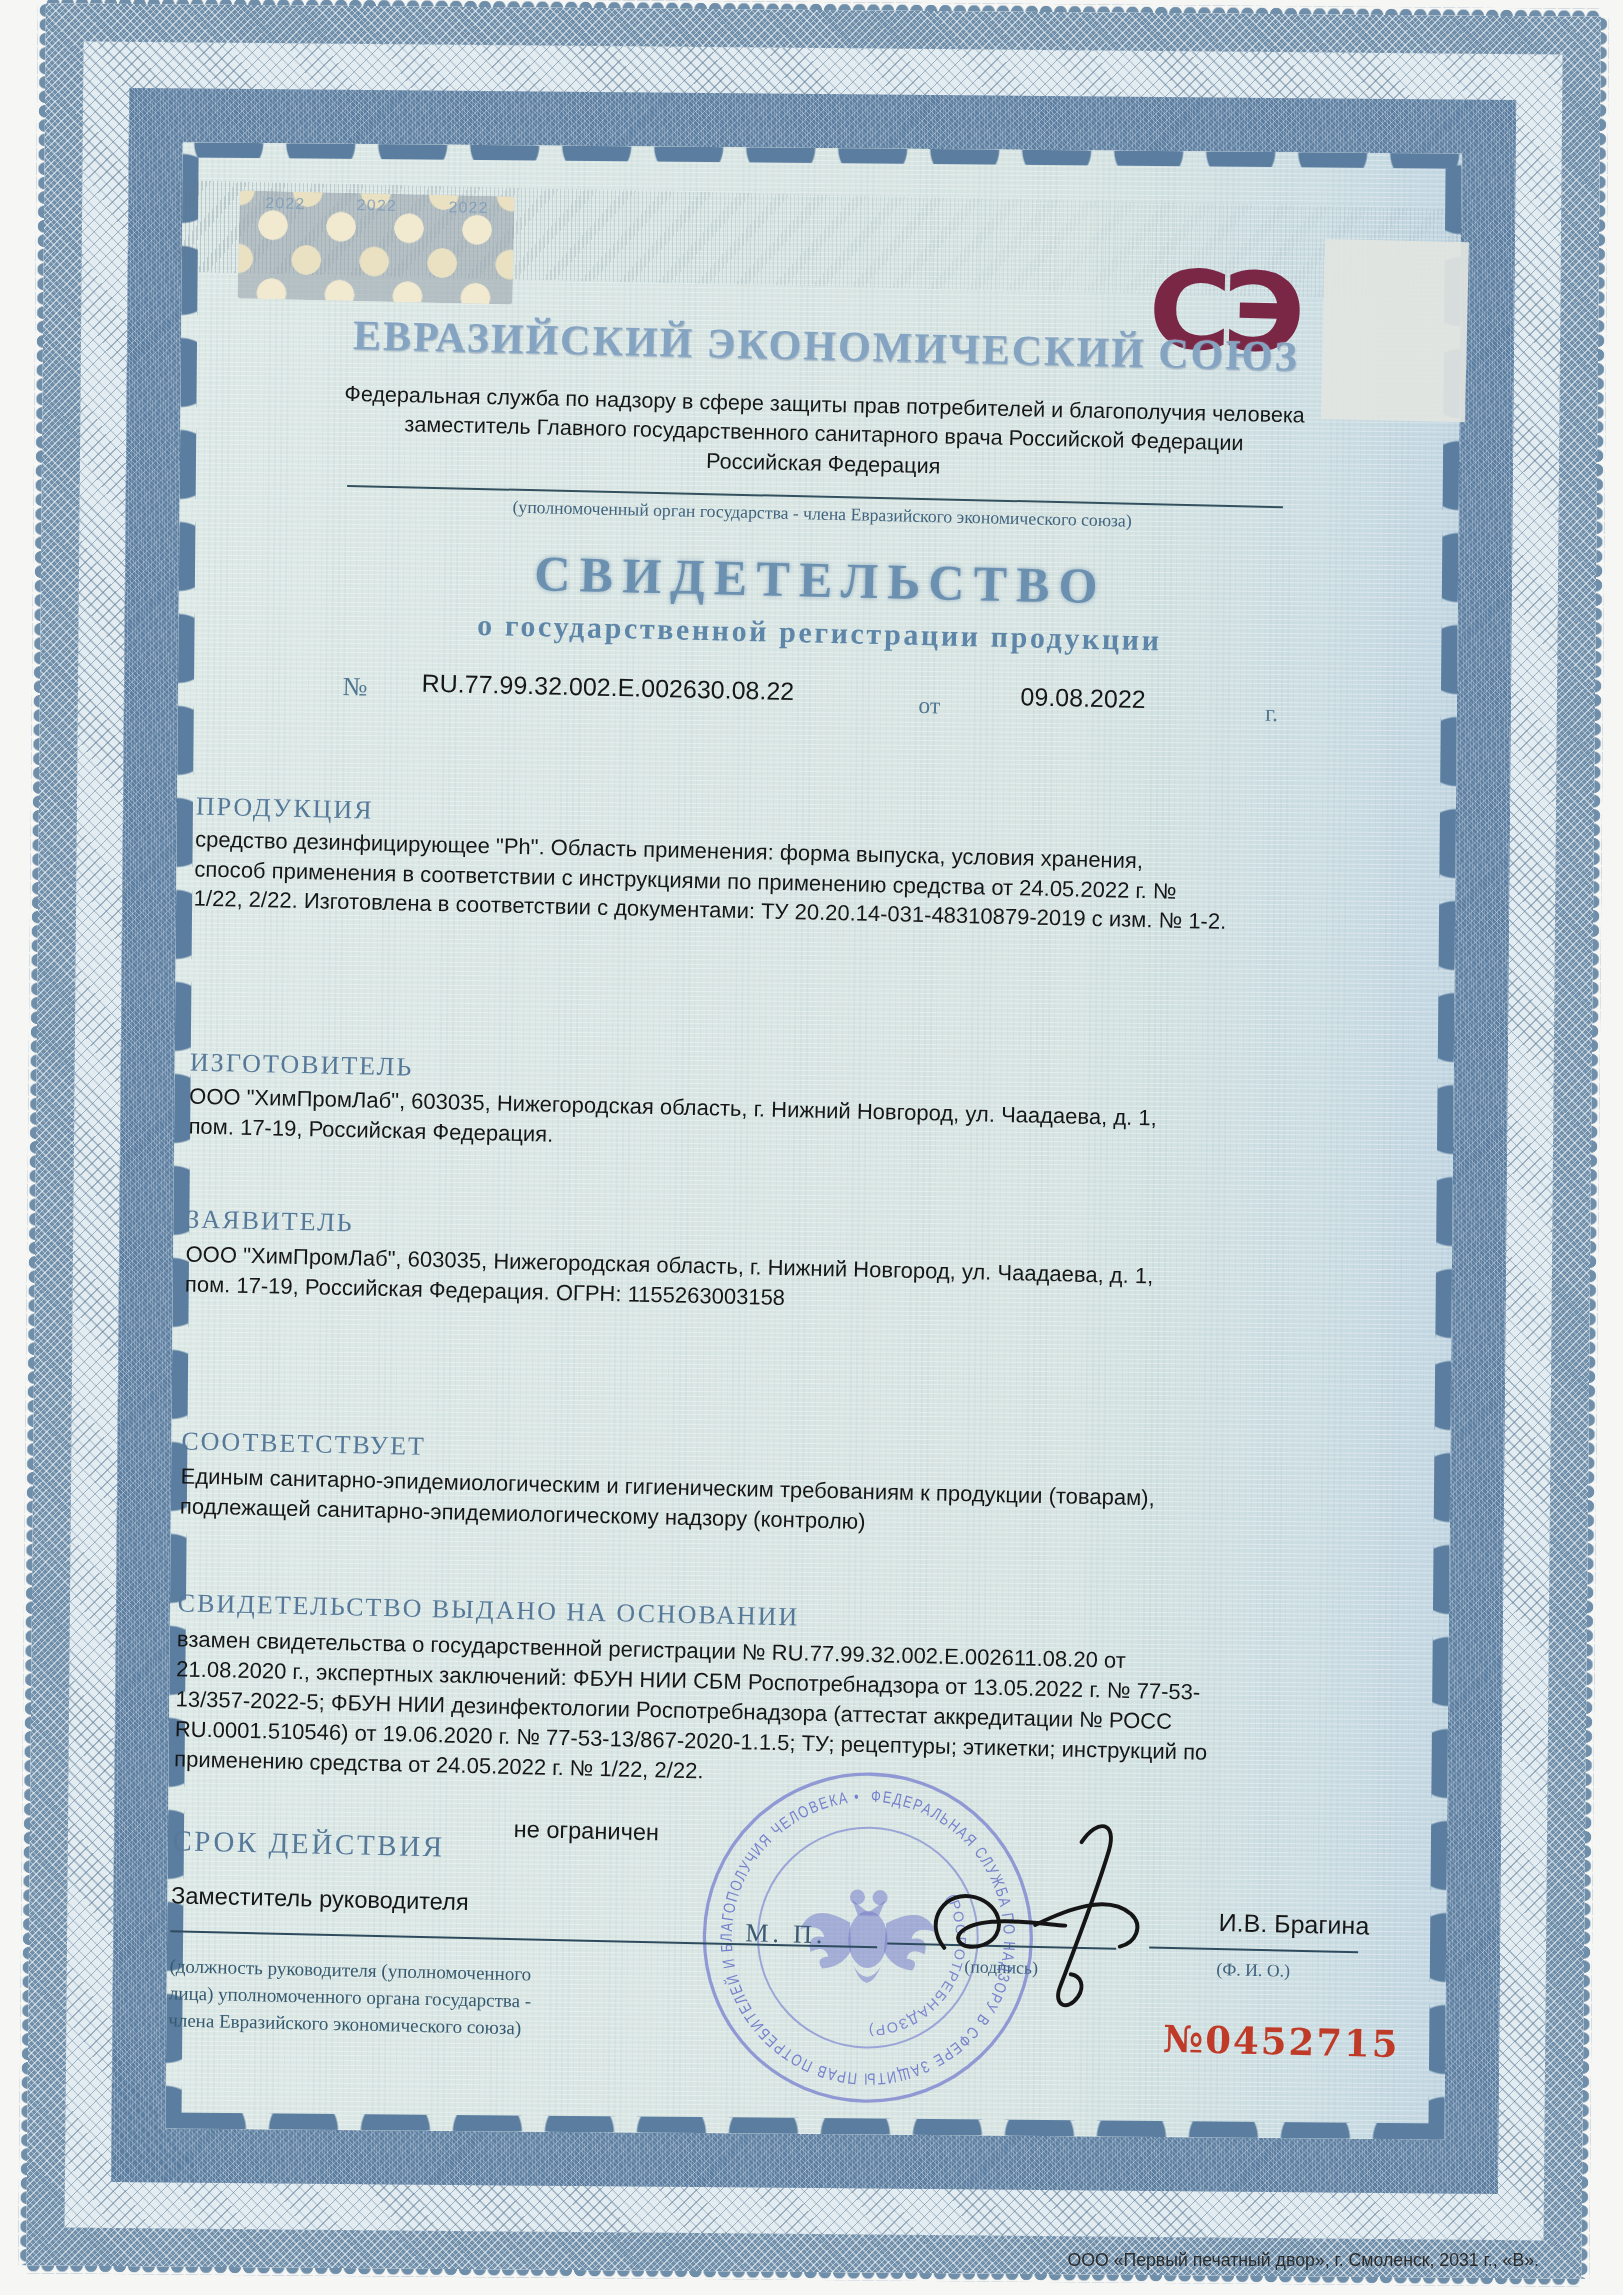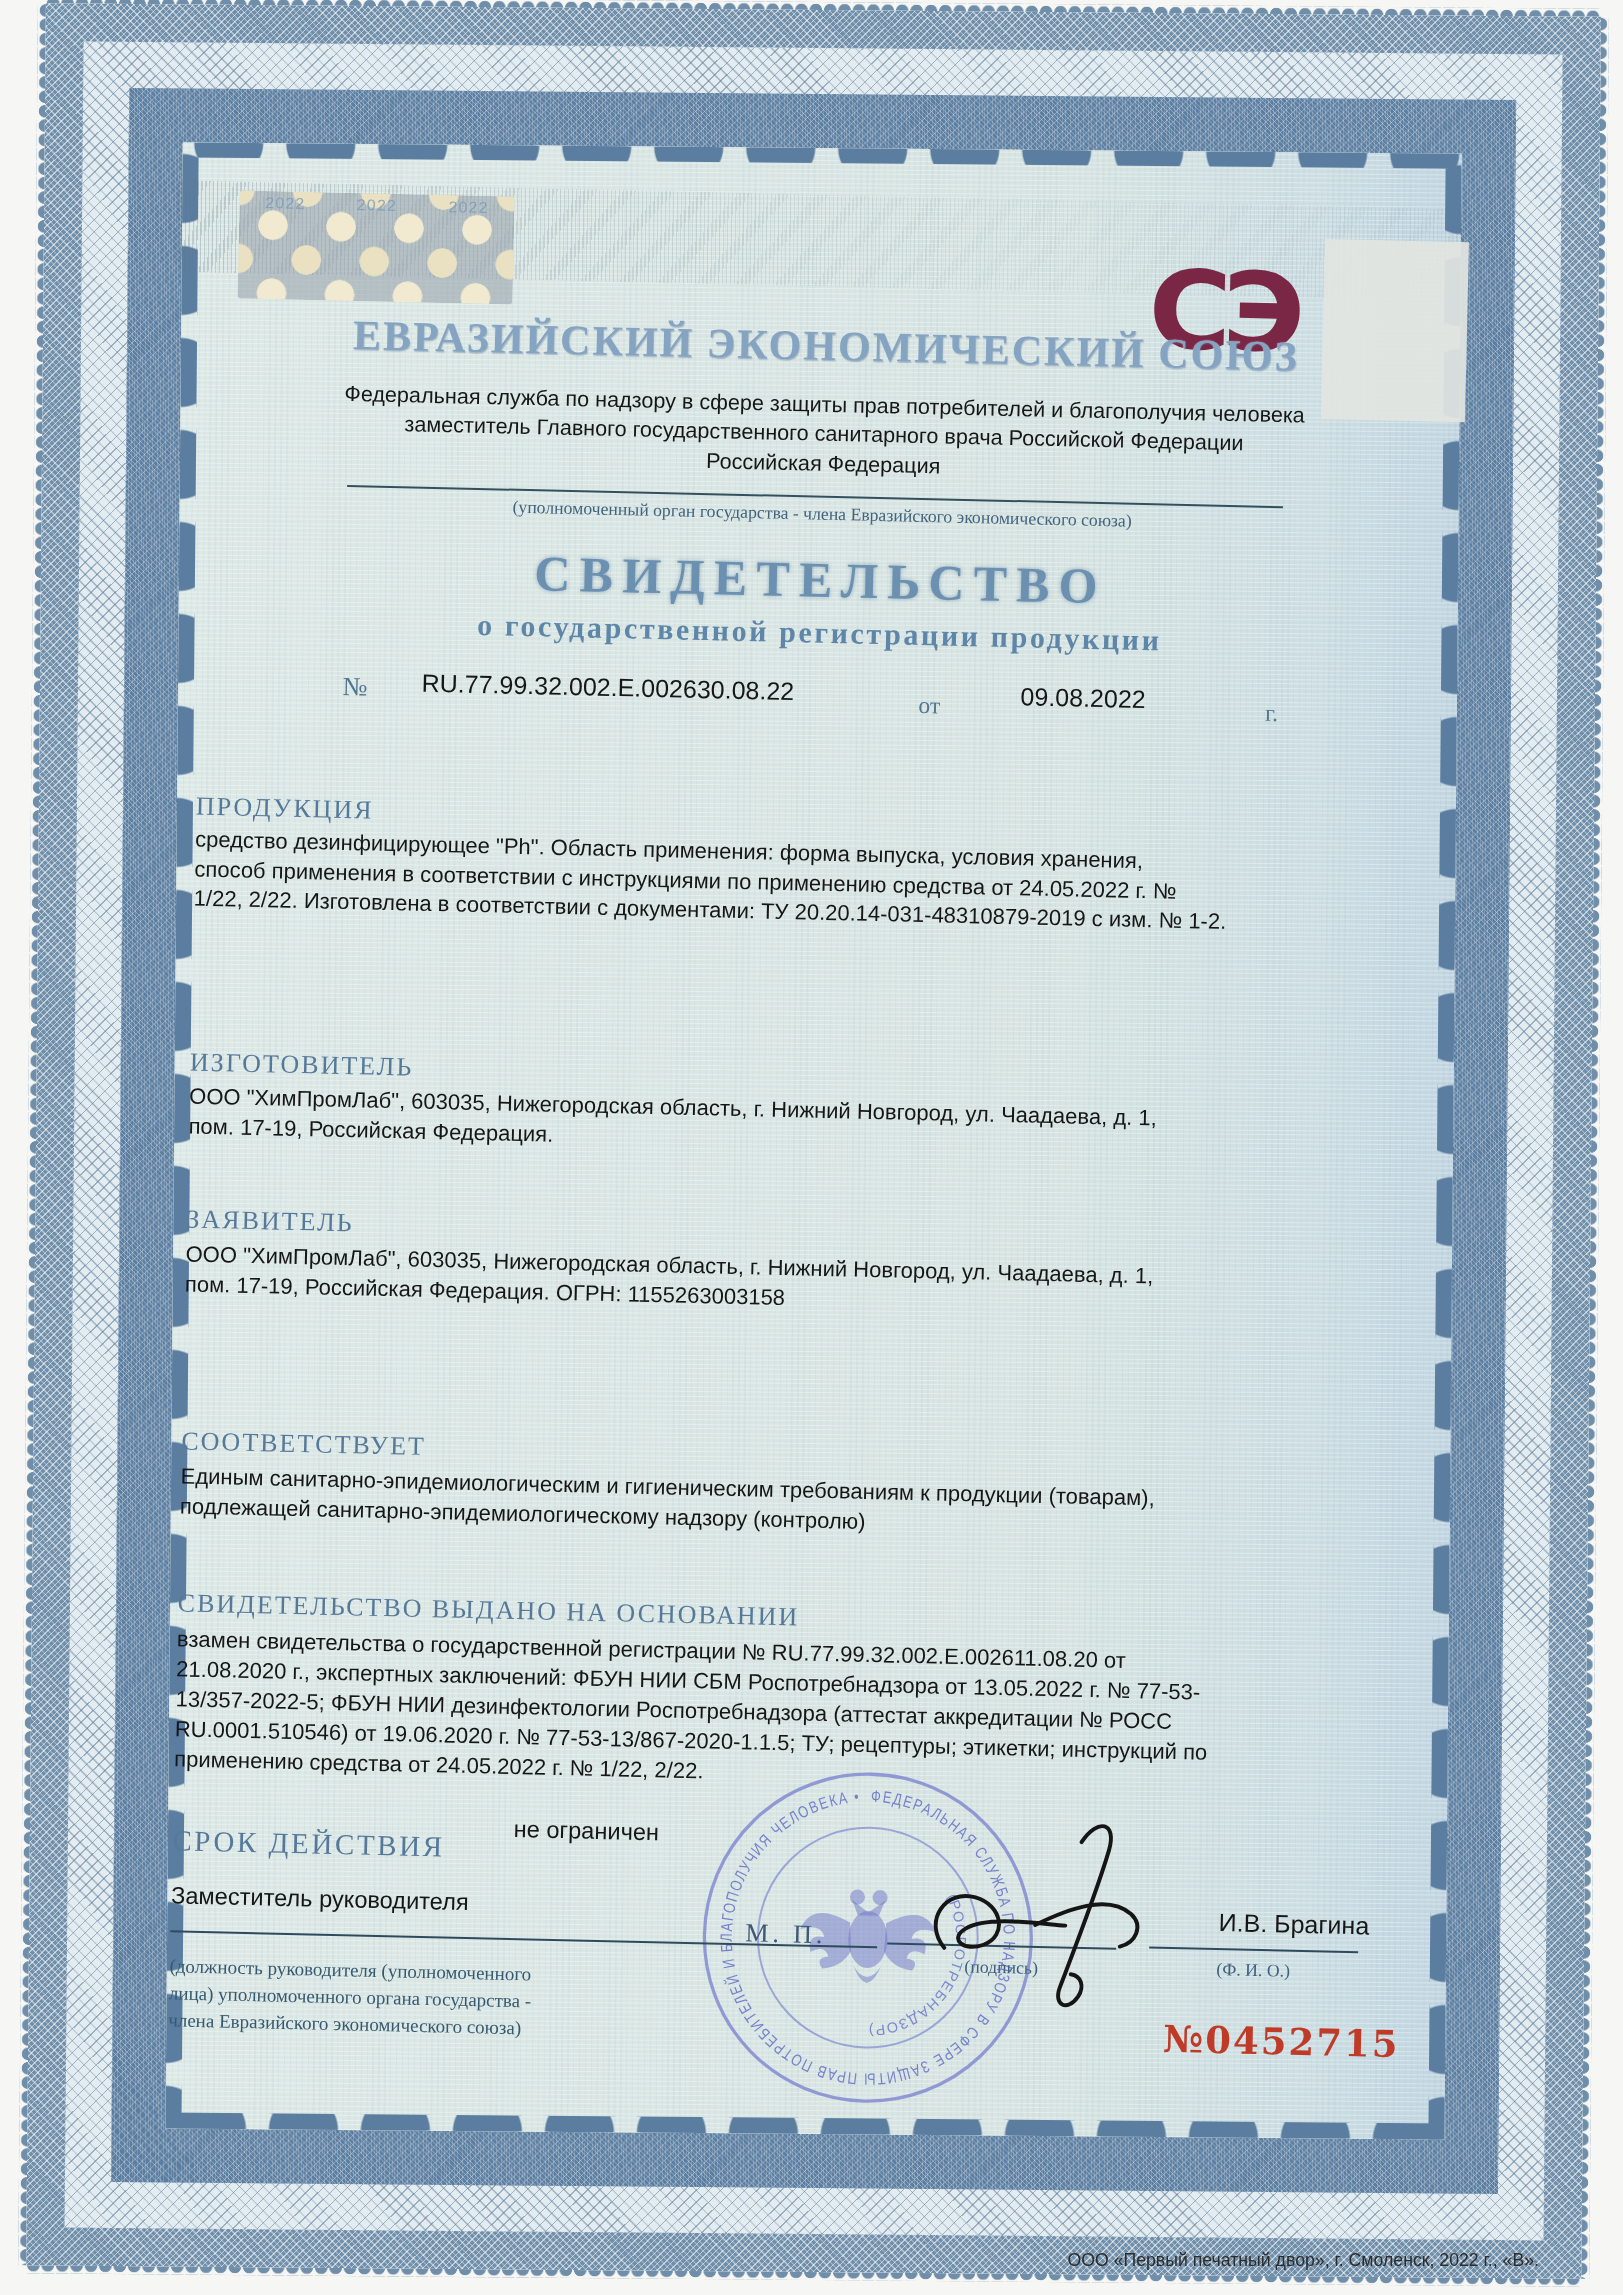--- a/index.html
+++ b/index.html
@@ -256,15 +256,15 @@
       <div class="abs duty-note serif">
         <div>(должность  руководителя  (уполномоченного</div>
         <div>лица)  уполномоченного  органа  государства -</div>
         <div>члена Евразийского экономического союза)</div>
       </div>
 
       <div class="abs serial">№0452715</div>
     </div>
   </div>
 
-  <div class="footer">ООО «Первый печатный двор»,  г. Смоленск,  2022 г., «В».</div>
+  <div class="footer">ООО «Первый печатный двор»,  г. Смоленск,  2031 г., «В».</div>
 </div>
 
 
 </body></html>

